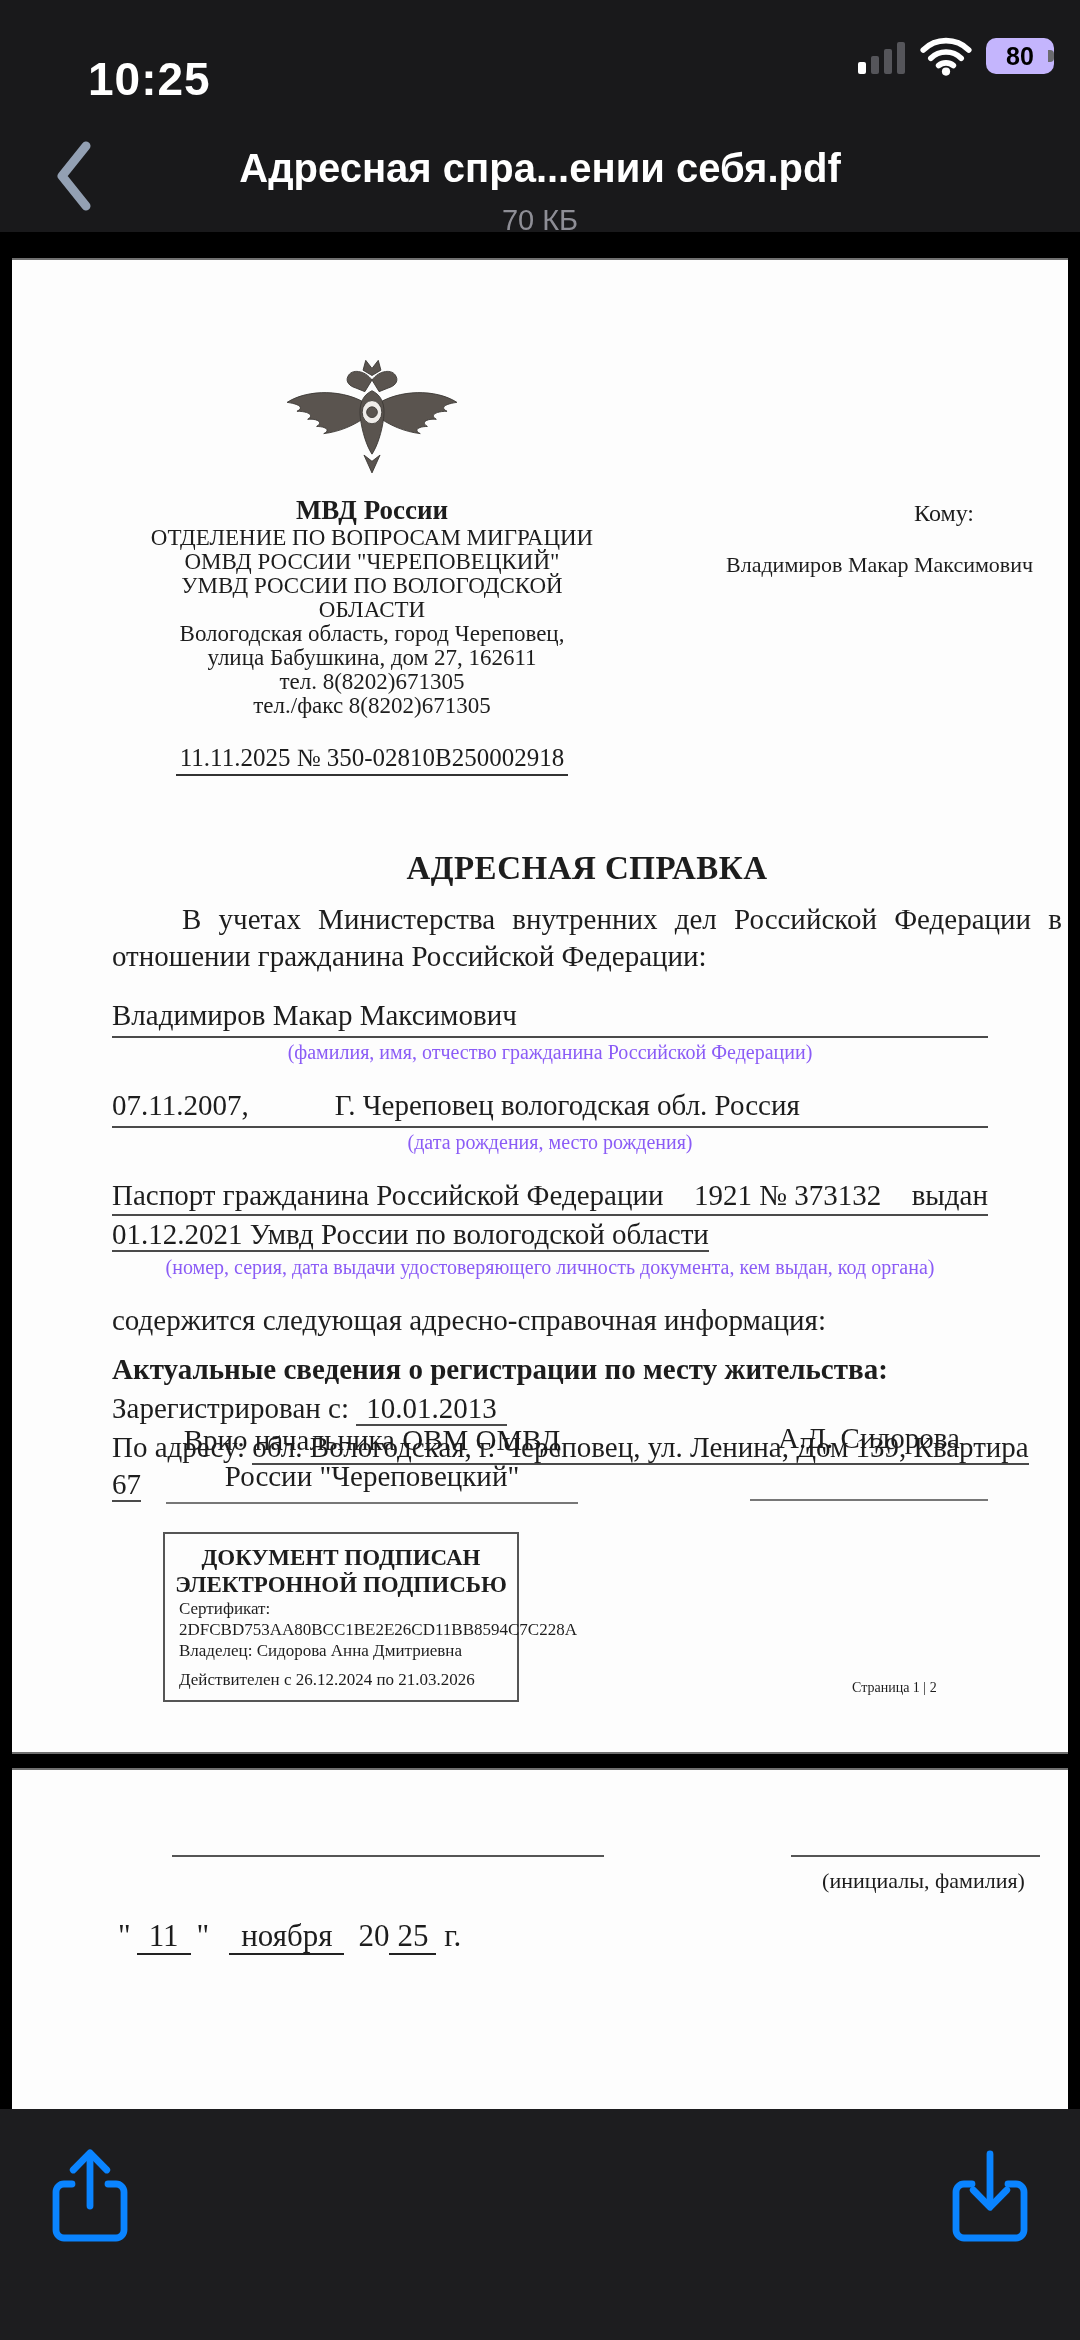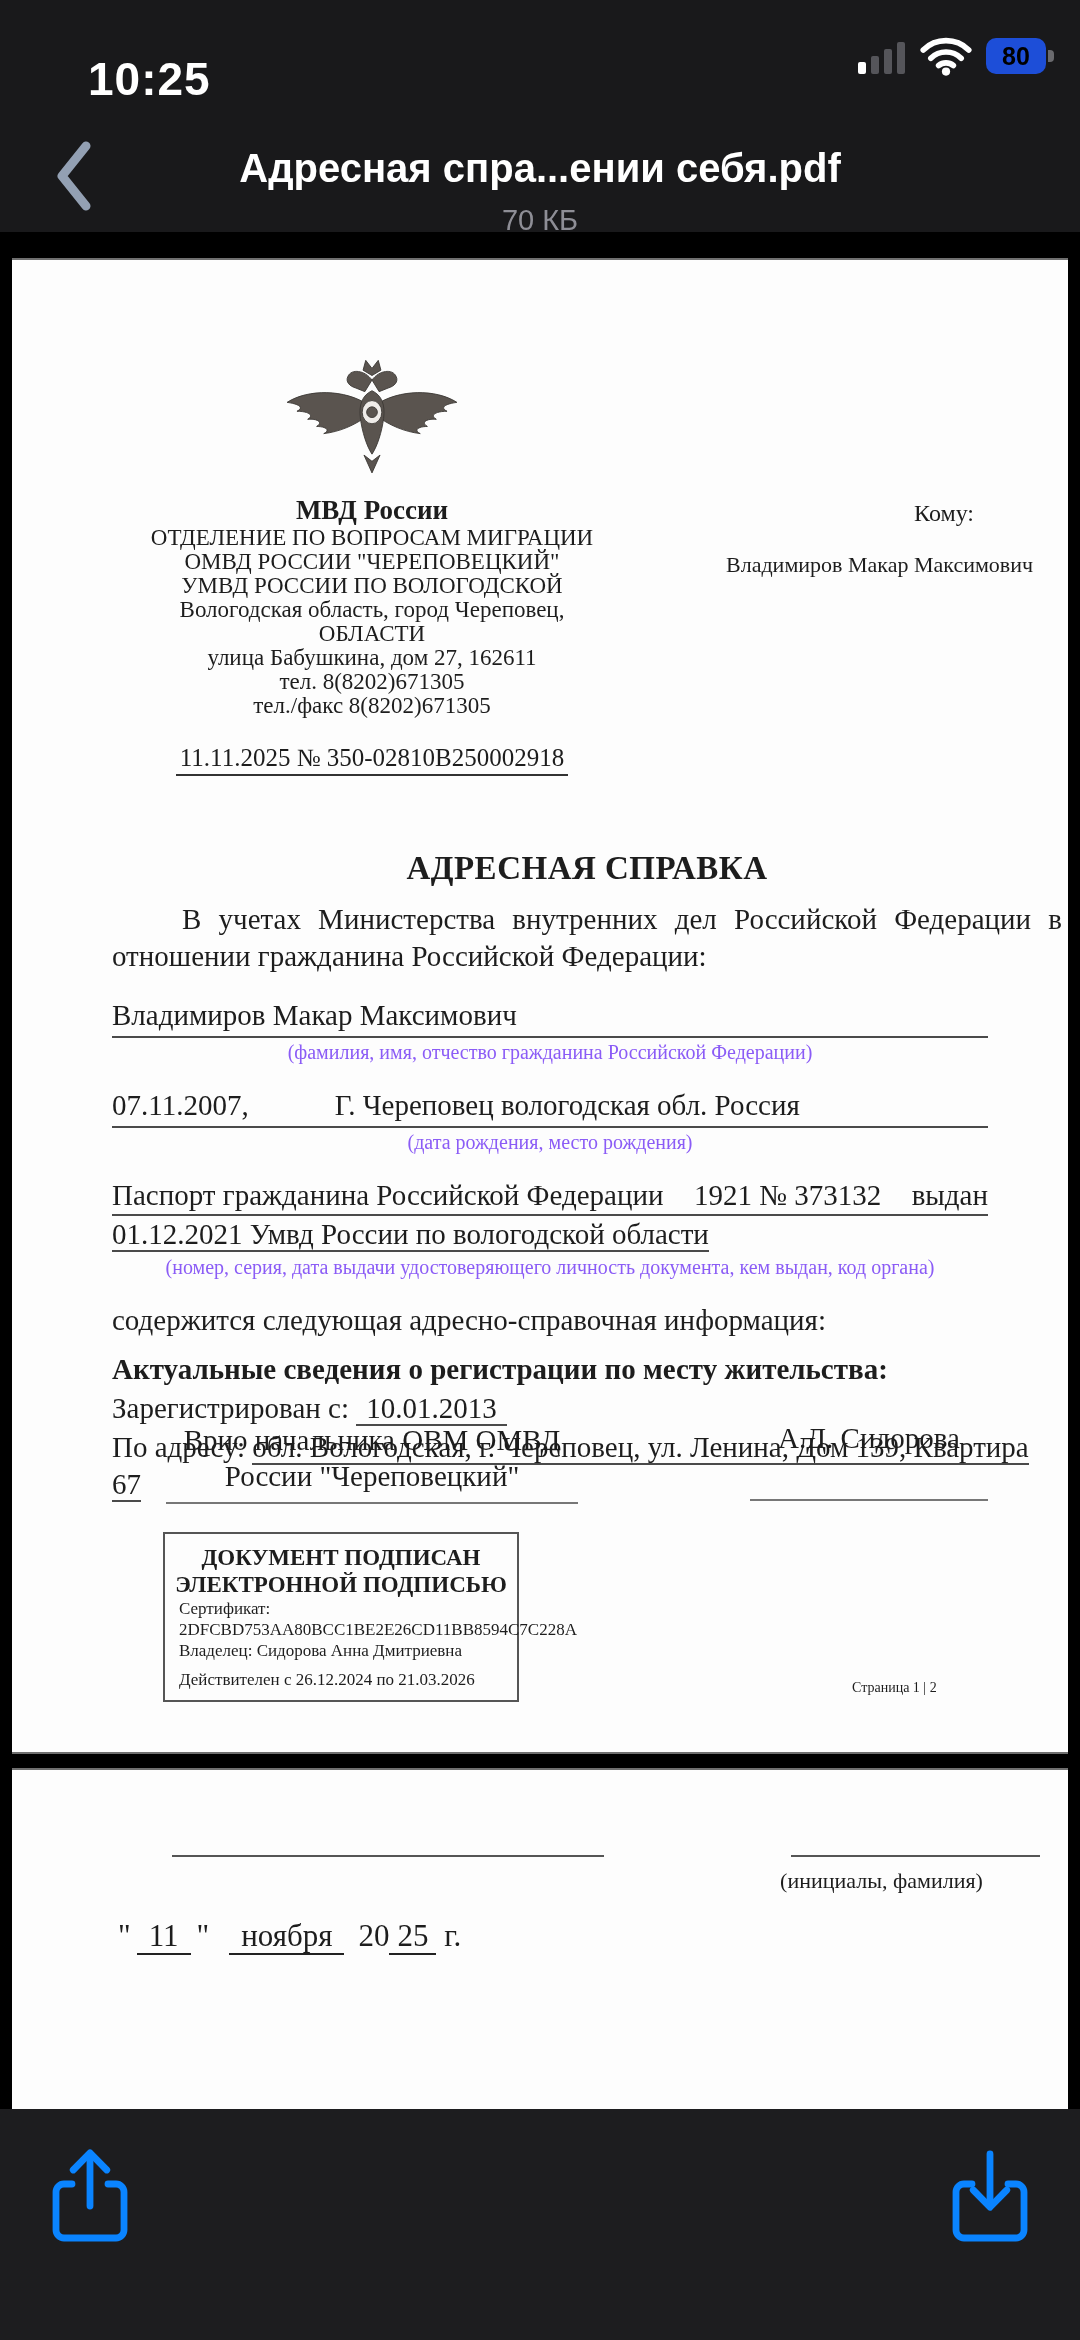--- a/index.html
+++ b/index.html
@@ -3,21 +3,21 @@
 <meta charset="utf-8">
 <style>
   html,body{margin:0;padding:0;background:#000;}
   #screen{position:relative;width:1080px;height:2340px;background:#000;overflow:hidden;
           font-family:"Liberation Sans",sans-serif;}
   
   .chrome-top{position:absolute;top:0;left:0;width:1080px;height:232px;background:#19191b;}
   .time{position:absolute;left:88px;top:16px;color:#fff;font-size:46px;font-weight:700;letter-spacing:1px;margin-top:36px;}
   .sb-icons{position:absolute;right:26px;top:36px;display:flex;align-items:center;gap:14px;}
   .batt{position:relative;width:68px;height:36px;}
-  .batt-body{width:60px;height:36px;background:#1d4ed8;border-radius:10px;display:flex;align-items:center;
+  .batt-body{width:68px;height:36px;background:#c4b5fd;border-radius:10px;display:flex;align-items:center;
              justify-content:center;font-size:25px;font-weight:700;color:#000;}
   .batt-tip{position:absolute;right:0;top:12px;width:6px;height:12px;background:#6a6a6e;border-radius:0 4px 4px 0;}
   .back{position:absolute;left:52px;top:140px;width:44px;height:72px;cursor:pointer;}
   .nav-title{position:absolute;top:146px;left:130px;right:130px;text-align:center;color:#fff;
              font-size:40px;font-weight:600;white-space:nowrap;overflow:hidden;}
   .nav-sub{position:absolute;top:204px;left:0;right:0;text-align:center;color:#8e8e96;font-size:29px;}
   
   .page{position:absolute;left:12px;width:1056px;background:#fdfdfd;border-top:2px solid #6f6f6f;
         border-bottom:2px solid #6f6f6f;font-family:"Liberation Serif",serif;color:#1d1d1d;}
   .page1{top:258px;height:1492px;}
@@ -55,21 +55,21 @@
   
   .stamp{position:absolute;left:151px;top:1272px;width:352px;border:2px solid #555;padding:10px 0 10px;background:#fdfdfd;}
   .stamp-title{text-align:center;font-weight:700;font-size:23px;line-height:27px;}
   .stamp-small{font-size:17px;line-height:20px;margin:1px 8px 0 14px;}
   .stamp-validity{margin-top:9px;}
   .pageind{position:absolute;left:840px;top:1420px;font-size:14px;}
   
   .p2-line-left{position:absolute;left:160px;top:85px;width:432px;border-bottom:2px solid #555;}
   .p2-line-right{position:absolute;left:779px;top:85px;width:249px;border-bottom:2px solid #555;}
   .p2-cap-left{position:absolute;left:140px;top:98px;width:472px;text-align:center;font-size:22px;}
-  .p2-cap-right{position:absolute;left:745px;top:98px;width:249px;text-align:center;font-size:22px;}
+  .p2-cap-right{position:absolute;left:787px;top:98px;width:249px;text-align:center;font-size:22px;}
   .p2-date{position:absolute;left:100px;top:148px;font-size:31px;}
   .du{border-bottom:2.5px solid #222;padding:0 12px;}
   .p2-date .q{margin:0 6px;}
   .p2-date .mon{margin:0 14px;}
   .p2-date .yr{padding:0 8px;}
   
   .toolbar{position:absolute;left:0;top:2109px;width:1080px;height:231px;background:#1d1d1f;}
   .tool-btn{position:absolute;top:32px;width:96px;height:110px;cursor:pointer;}
   .share-btn{left:42px;}
   .dl-btn{right:42px;}
@@ -125,22 +125,22 @@
           <ellipse cx="100" cy="64" rx="11" ry="13" fill="#efece9"></ellipse>
           <circle cx="100" cy="64" r="6"></circle>
           <path d="M91 112 l9 20 9-20 -9 7z"></path>
         </g>
       </svg>
       <div class="org-title">МВД России</div>
       <div class="org-lines">
           <div>ОТДЕЛЕНИЕ ПО ВОПРОСАМ МИГРАЦИИ</div>
           <div>ОМВД РОССИИ "ЧЕРЕПОВЕЦКИЙ"</div>
           <div>УМВД РОССИИ ПО ВОЛОГОДСКОЙ</div>
+          <div>ОБЛАСТИ</div>
           <div>Вологодская область, город Череповец,</div>
-          <div>ОБЛАСТИ</div>
           <div>улица Бабушкина, дом 27, 162611</div>
           <div>тел. 8(8202)671305</div>
           <div>тел./факс 8(8202)671305</div>
         </div>
       <div><span class="ref">11.11.2025 № 350-02810В250002918</span></div>
     </div>
 
     <div class="to-label">Кому:</div>
     <div class="recipient">Владимиров Макар Максимович</div>
 

